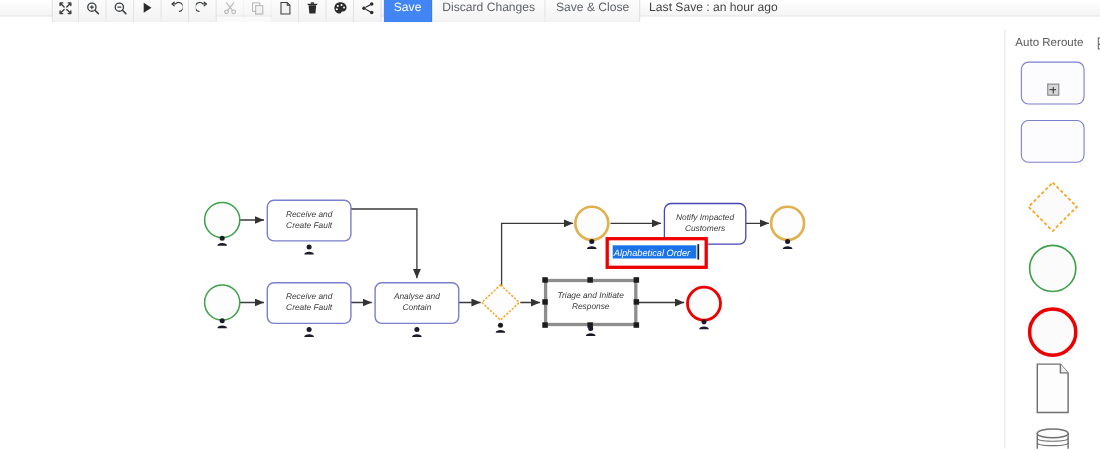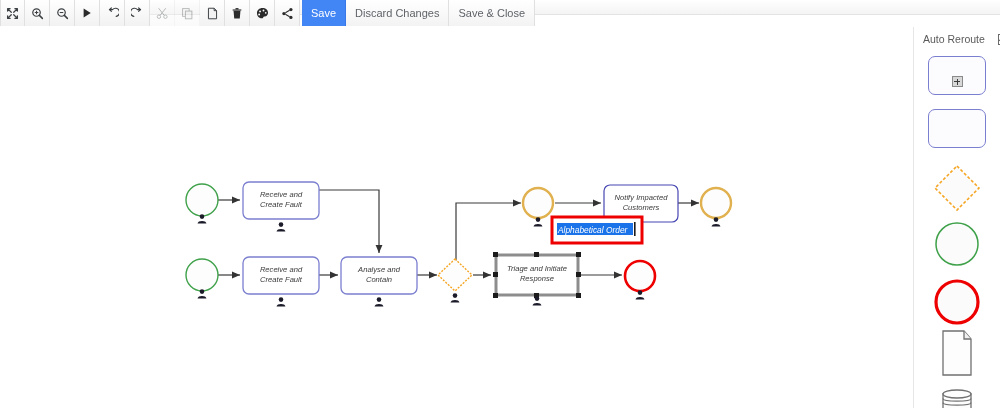--- a/index.html
+++ b/index.html
@@ -8,23 +8,24 @@
     width: 1000px; height: 408px;
     overflow: hidden;
     background: #ffffff;
     font-family: "Liberation Sans", sans-serif;
   }
   #app { position: relative; width: 1000px; height: 408px; background:#fff; }
 
   
   .toolbar {
     position: absolute; top: 0; left: 0; width: 1000px; height: 15px;
-    display: flex; align-items: flex-start;
+    display: flex; align-items: center;
     background: linear-gradient(#ffffff, #f4f4f4);
     border-bottom: 1px solid #e3e3e3;
+    padding-left: 47px;
   }
   .tbtn {
     width: 25px; height: 26px;
     display: flex; align-items: center; justify-content: center;
     border-right: 1px solid #e0e0e0;
     background: linear-gradient(#ffffff,#f2f2f2);
     cursor: pointer;
   }
   .tbtn:first-child { border-left: 1px solid #e0e0e0; }
   .tbtn svg { display:block; }
@@ -186,20 +187,21 @@
         <circle cx="3.6" cy="8" r="2" fill="#2b2b2b"></circle>
         <path d="M5.4 7 L10.6 4 M5.4 9 L10.6 12" stroke="#2b2b2b" stroke-width="1.3"></path>
       </svg>
     </div>
 
     <div class="tsep"></div>
 
     <div class="btn-text primary">Save</div>
     <div class="btn-text">Discard Changes</div>
     <div class="btn-text">Save &amp; Close</div>
+    <div class="lastsave">Last Save : an hour ago</div>
   </div>
 
   <div class="canvas">
     <svg width="913" height="381" viewBox="0 0 913 381">
       <defs>
         <marker id="arw" markerWidth="8" markerHeight="8" refX="7" refY="3" orient="auto">
           <path d="M0,0 L7,3 L0,6 z" fill="#333"></path>
         </marker>
       </defs>
 

